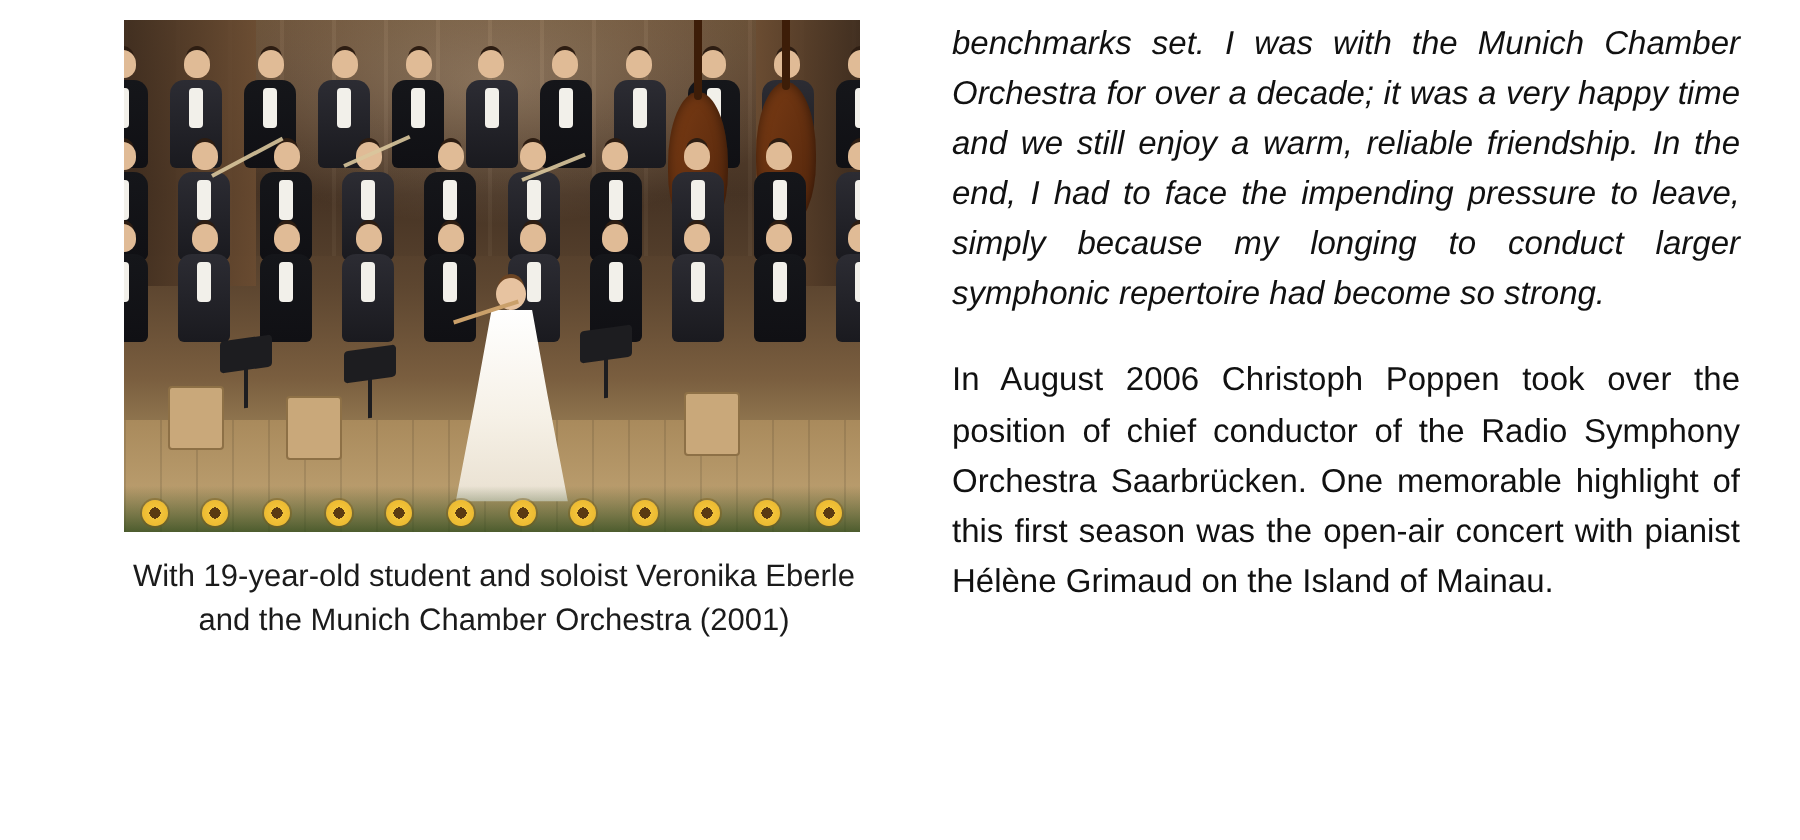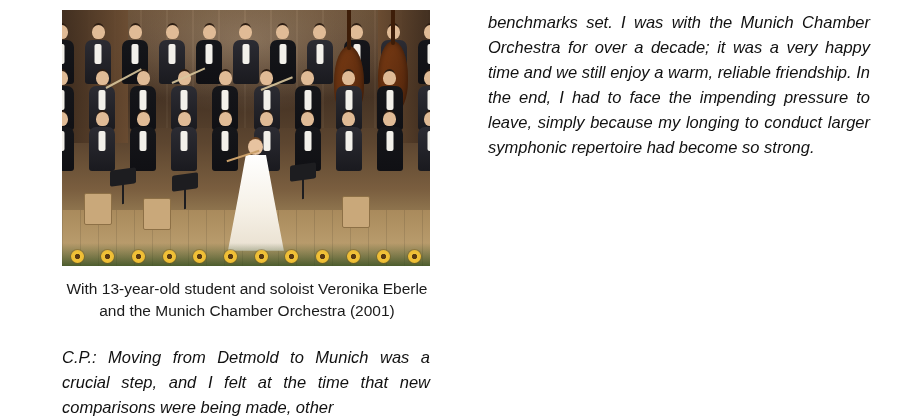--- a/index.html
+++ b/index.html
@@ -241,21 +241,20 @@
   }
   .col-right p {
     margin: 0 0 18px 0;
     font-size: 16.5px;
     line-height: 1.52;
     text-align: justify;
     color: #111111;
   }
   .col-right p.ital {
     font-style: italic;
-    margin-left: 12px;
   }
 </style>
 </head>
 <body>
 
 <div class="page">
 
   <div class="col-left">
 
     <div class="photo-frame">
@@ -429,22 +428,22 @@
           <div class="flower"></div>
           <div class="flower"></div>
           <div class="flower"></div>
           <div class="flower"></div>
           <div class="flower"></div>
           <div class="flower"></div>
         </div>
       </div>
     </div>
 
-    <div class="caption">With 13-year-old student and soloist Veronika Eberle and the Munich Chamber Orchestra (2001)</div>
-
-    <div class="body-text">C.P.: Moving from Detmold to Munich was a crucial step, and I felt at the time that new comparisons were being made, other</div>
+    <div class="caption">With 19-year-old student and soloist Veronika Eberle and the Munich Chamber Orchestra (2001)</div>
+
   </div>
 
   <div class="col-right">
     <p class="ital">benchmarks set. I was with the Munich Chamber Orchestra for over a decade; it was a very happy time and we still enjoy a warm, reliable friendship. In the end, I had to face the impending pressure to leave, simply because my longing to conduct larger symphonic repertoire had become so strong.</p>
+    <p>In August 2006 Christoph Poppen took over the position of chief conductor of the Radio Symphony Orchestra Saarbrücken. One memorable highlight of this first season was the open-air concert with pianist Hélène Grimaud on the Island of Mainau.</p>
   </div>
 
 </div>
 
 </body></html>

